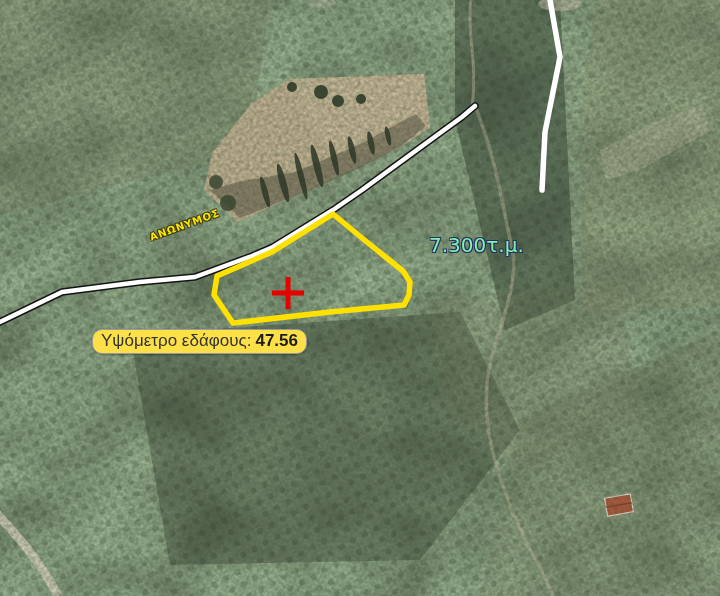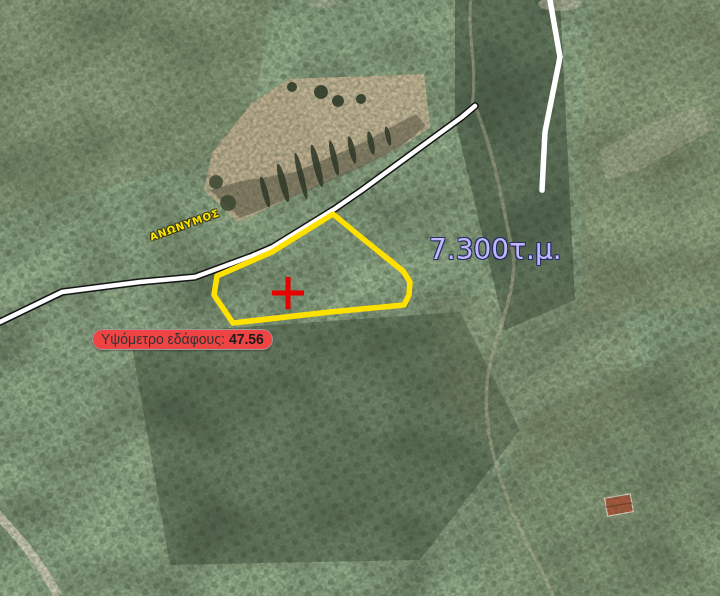--- a/index.html
+++ b/index.html
@@ -12,28 +12,28 @@
   .layer-overlay{z-index:2;}
   .street-label{
     position:absolute;left:150px;top:232px;z-index:3;
     font-family:"DejaVu Sans",sans-serif;font-size:10px;font-weight:bold;letter-spacing:1px;
     color:#ffe600;white-space:nowrap;
     transform:rotate(-20deg);transform-origin:0 50%;
     text-shadow:1px 1px 0 #3b3a12,-1px -1px 0 #3b3a12,1px -1px 0 #3b3a12,-1px 1px 0 #3b3a12;
   }
   .area-label{
     position:absolute;left:429px;top:233px;z-index:3;
-    font-family:"DejaVu Sans",sans-serif;font-size:28px;
-    color:#c4b5fd;white-space:nowrap;
+    font-family:"DejaVu Sans",sans-serif;font-size:20px;
+    color:#86efac;white-space:nowrap;
     text-shadow:1px 1px 0 #223064,-1px -1px 0 #223064,1px -1px 0 #223064,-1px 1px 0 #223064;
   }
   .tooltip{
     position:absolute;left:92px;top:329px;z-index:4;
-    background:#ef4444;border:1px solid #9a9a9a;border-radius:10px;
-    padding:1px 8px 2px 8px;font-size:14px;color:#333;white-space:nowrap;
+    background:#fde047;border:1px solid #9a9a9a;border-radius:10px;
+    padding:1px 8px 2px 8px;font-size:17px;color:#333;white-space:nowrap;
     box-shadow:0 1px 2px rgba(0,0,0,.35);
   }
   .tooltip .val{font-weight:bold;color:#1c1c1c;margin-left:4px;}
 </style>
 </head>
 <body>
 
 <div class="viewport">
 
   <svg class="layer-sat" width="720" height="596" viewBox="0 0 720 596">

